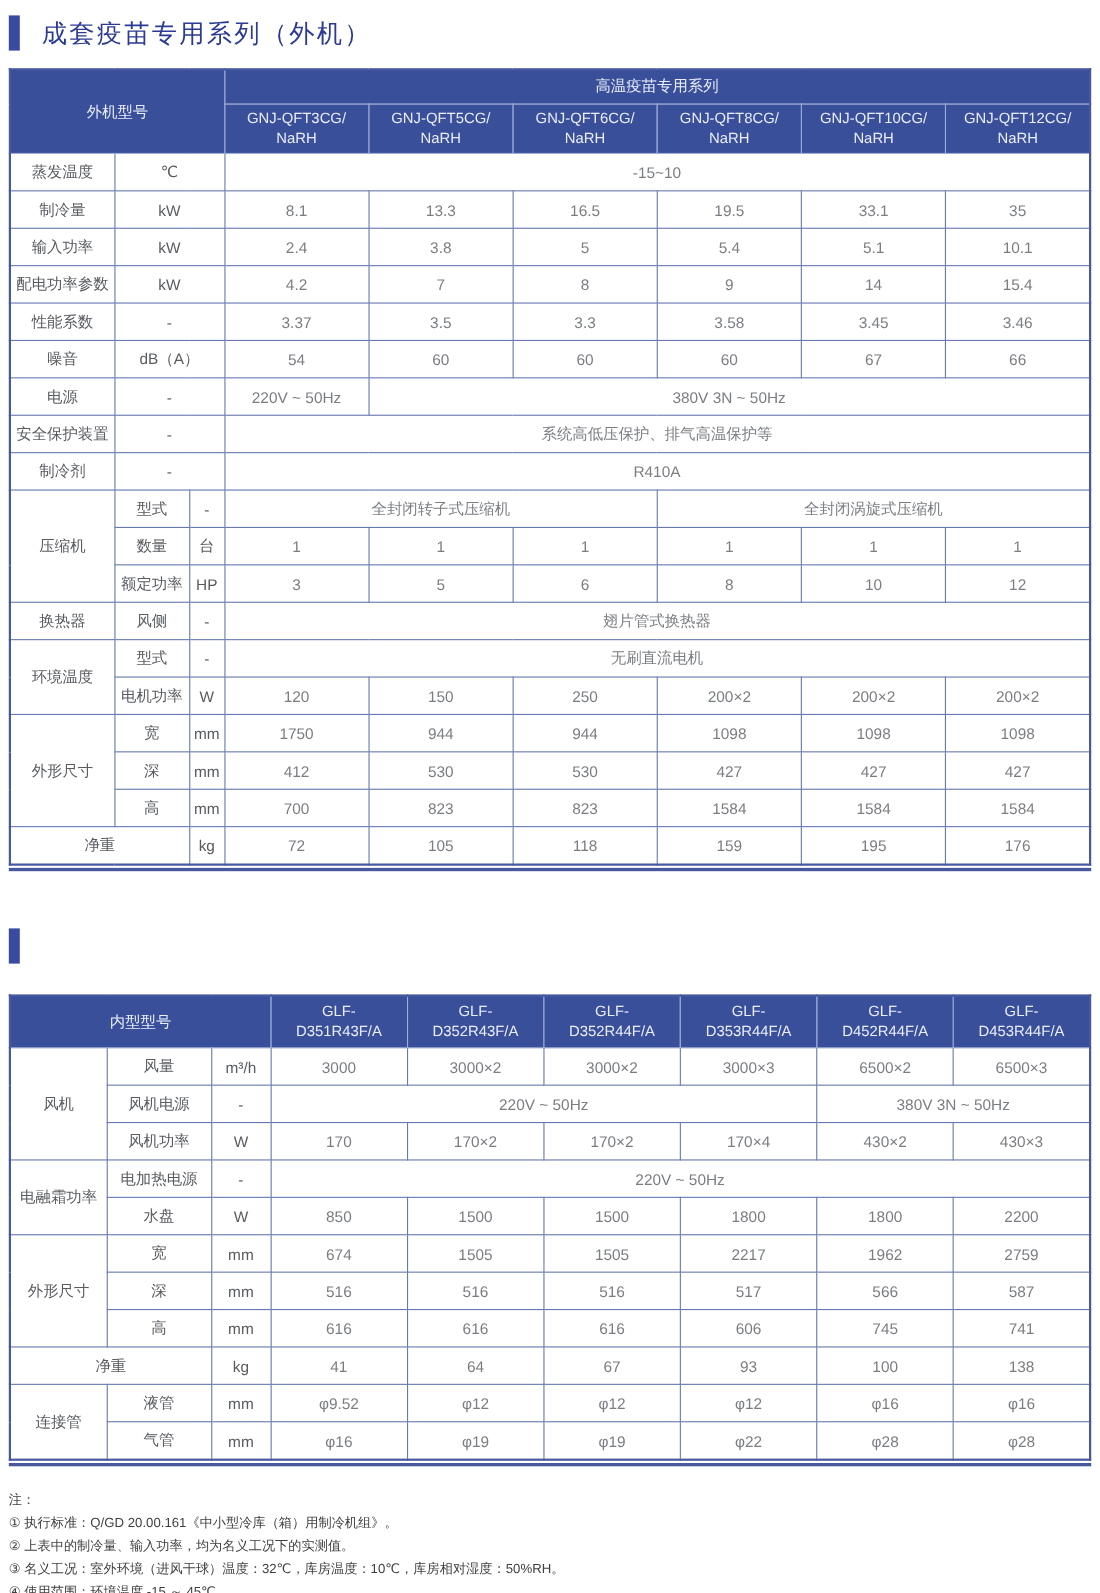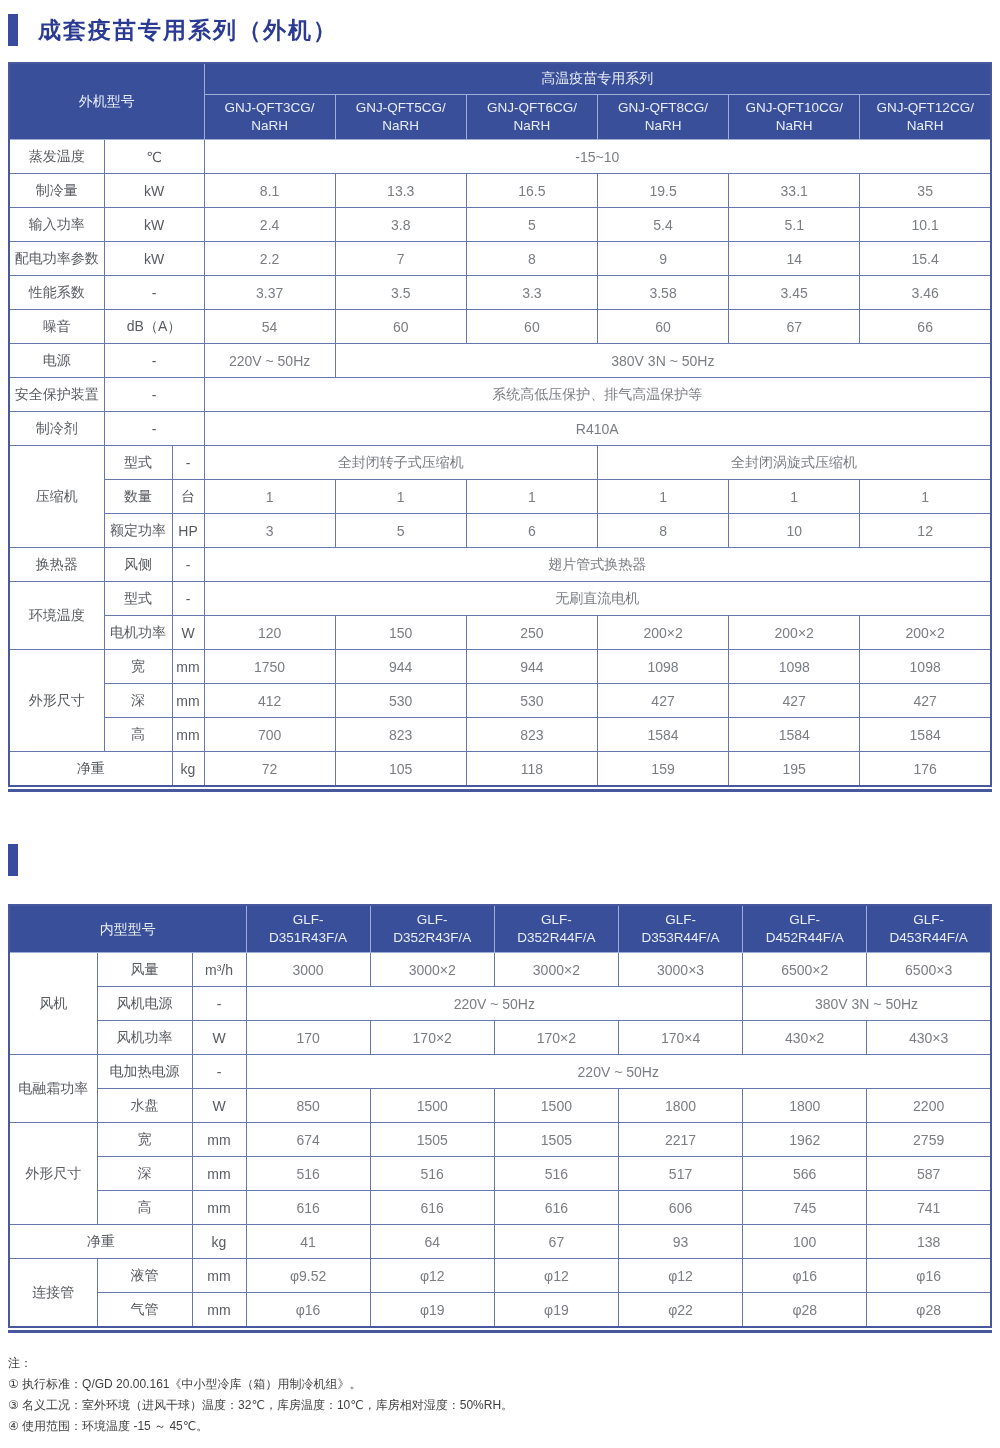--- a/index.html
+++ b/index.html
@@ -1,21 +1,21 @@
 <!DOCTYPE html>
 <html><head>
 <meta charset="utf-8">
 <style>
   html,body{margin:0;padding:0;background:#fff;}
   body{width:1000px;font-family:"Liberation Sans","DejaVu Sans",sans-serif;}
   .page{padding:14px 8px 30px 8px;}
 
   .sec-title{display:flex;align-items:center;margin:0 0 16px 0;}
   .accent{width:10px;height:32px;background:#3A4A9E;margin-right:20px;}
-  .title-text{font-size:23px;font-weight:bold;color:#2B3A92;letter-spacing:2px;}
+  .title-text{font-size:23px;font-weight:normal;color:#2B3A92;letter-spacing:2px;}
 
   .twrap{width:984px;border-bottom:3px solid #47589F;padding-bottom:2px;}
   table.spec{width:984px;border-collapse:collapse;table-layout:fixed;font-size:14px;
              border:2px solid #47589F;}
   .spec td{border:1px solid #6579AF;text-align:center;height:33px;padding:0 2px;
            color:#7A7D82;background:#fff;overflow:hidden;}
   .spec td.lab,.spec td.sub,.spec td.grp,.spec td.unit{color:#585B60;}
   .spec th{background:#3A4F9A;color:#E8EDF8;font-weight:normal;
            border:1px solid #9FAED6;text-align:center;padding:0 2px;}
   .hrow1 th{height:30px;}
@@ -104,21 +104,21 @@
       <td>2.4</td>
       <td>3.8</td>
       <td>5</td>
       <td>5.4</td>
       <td>5.1</td>
       <td>10.1</td>
     </tr>
     <tr>
       <td class="lab">配电功率参数</td>
       <td class="unit" colspan="2">kW</td>
-      <td>2.2</td>
+      <td>4.2</td>
       <td>7</td>
       <td>8</td>
       <td>9</td>
       <td>14</td>
       <td>15.4</td>
     </tr>
     <tr>
       <td class="lab">性能系数</td>
       <td class="unit" colspan="2">-</td>
       <td>3.37</td>
@@ -400,18 +400,19 @@
       <td>φ28</td>
       <td>φ28</td>
     </tr>
   </tbody>
       </table>
   </div>
 
   <div class="notes">
     <div class="nt">注：</div>
     <div class="nt">① 执行标准：Q/GD 20.00.161《中小型冷库（箱）用制冷机组》。</div>
+    <div class="nt">② 上表中的制冷量、输入功率，均为名义工况下的实测值。</div>
     <div class="nt">③ 名义工况：室外环境（进风干球）温度：32℃，库房温度：10℃，库房相对湿度：50%RH。</div>
     <div class="nt">④ 使用范围：环境温度 -15 ～ 45℃。</div>
 
   </div>
 
 </div>
 
 </body></html>

